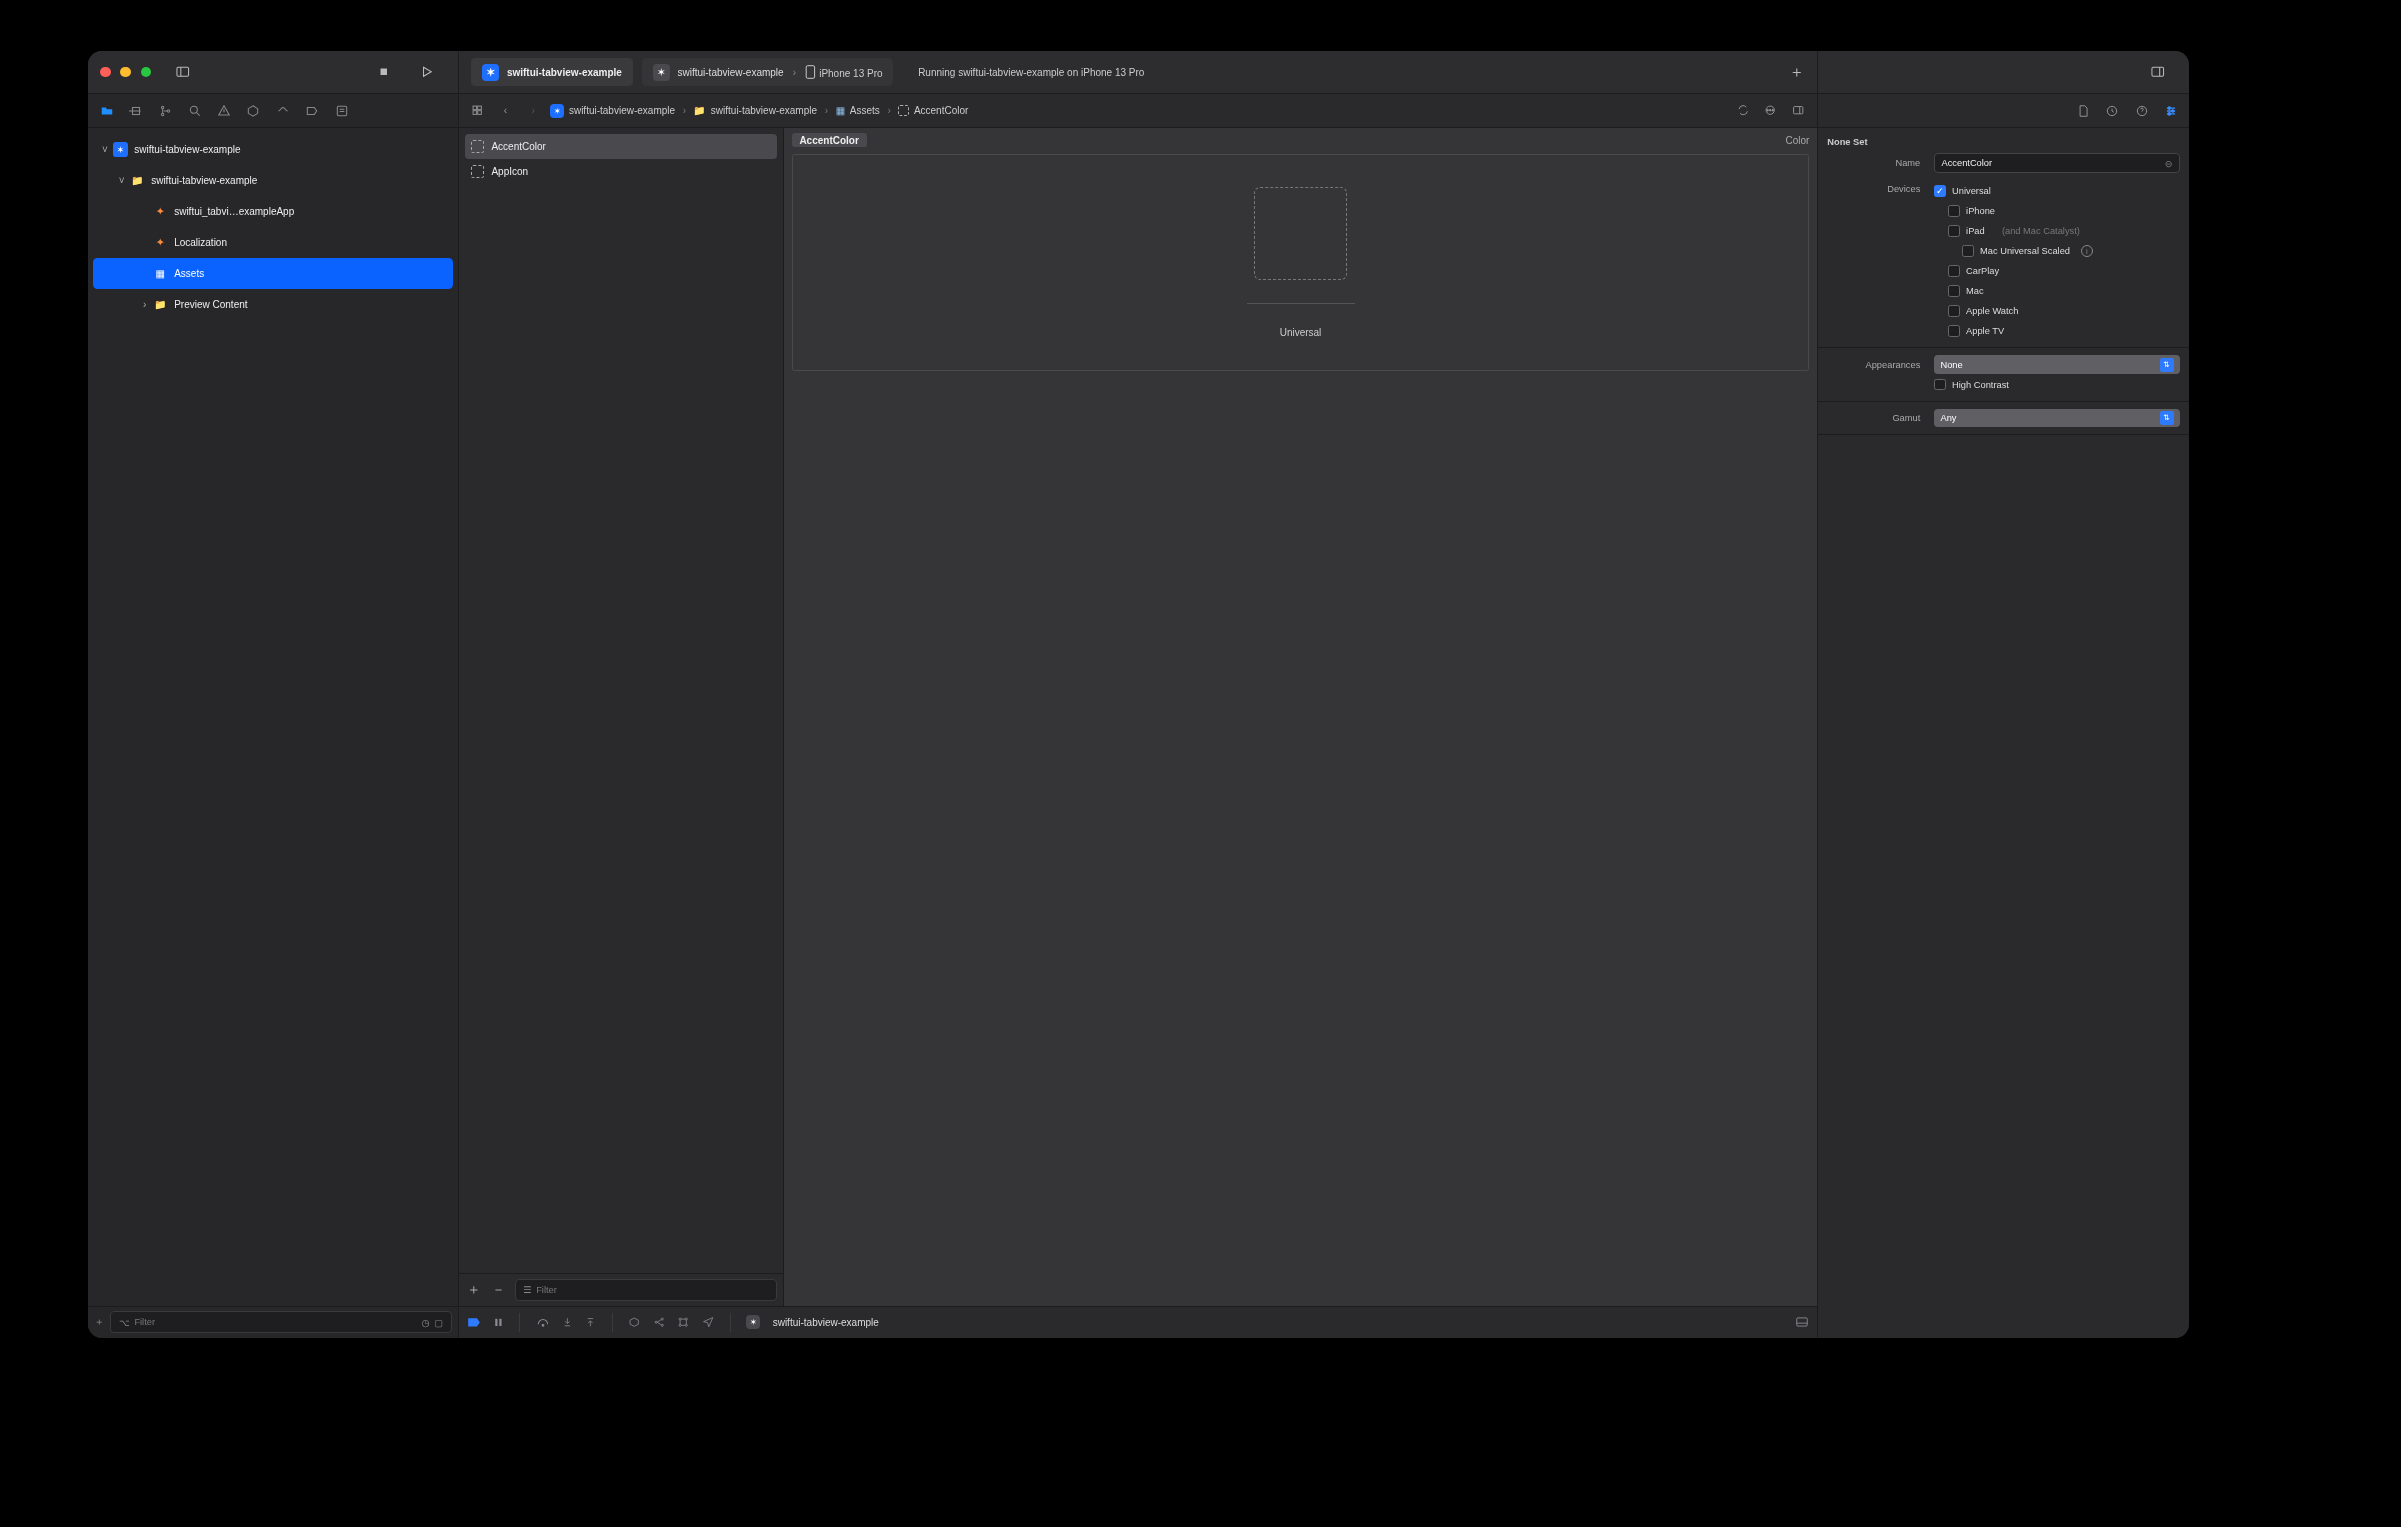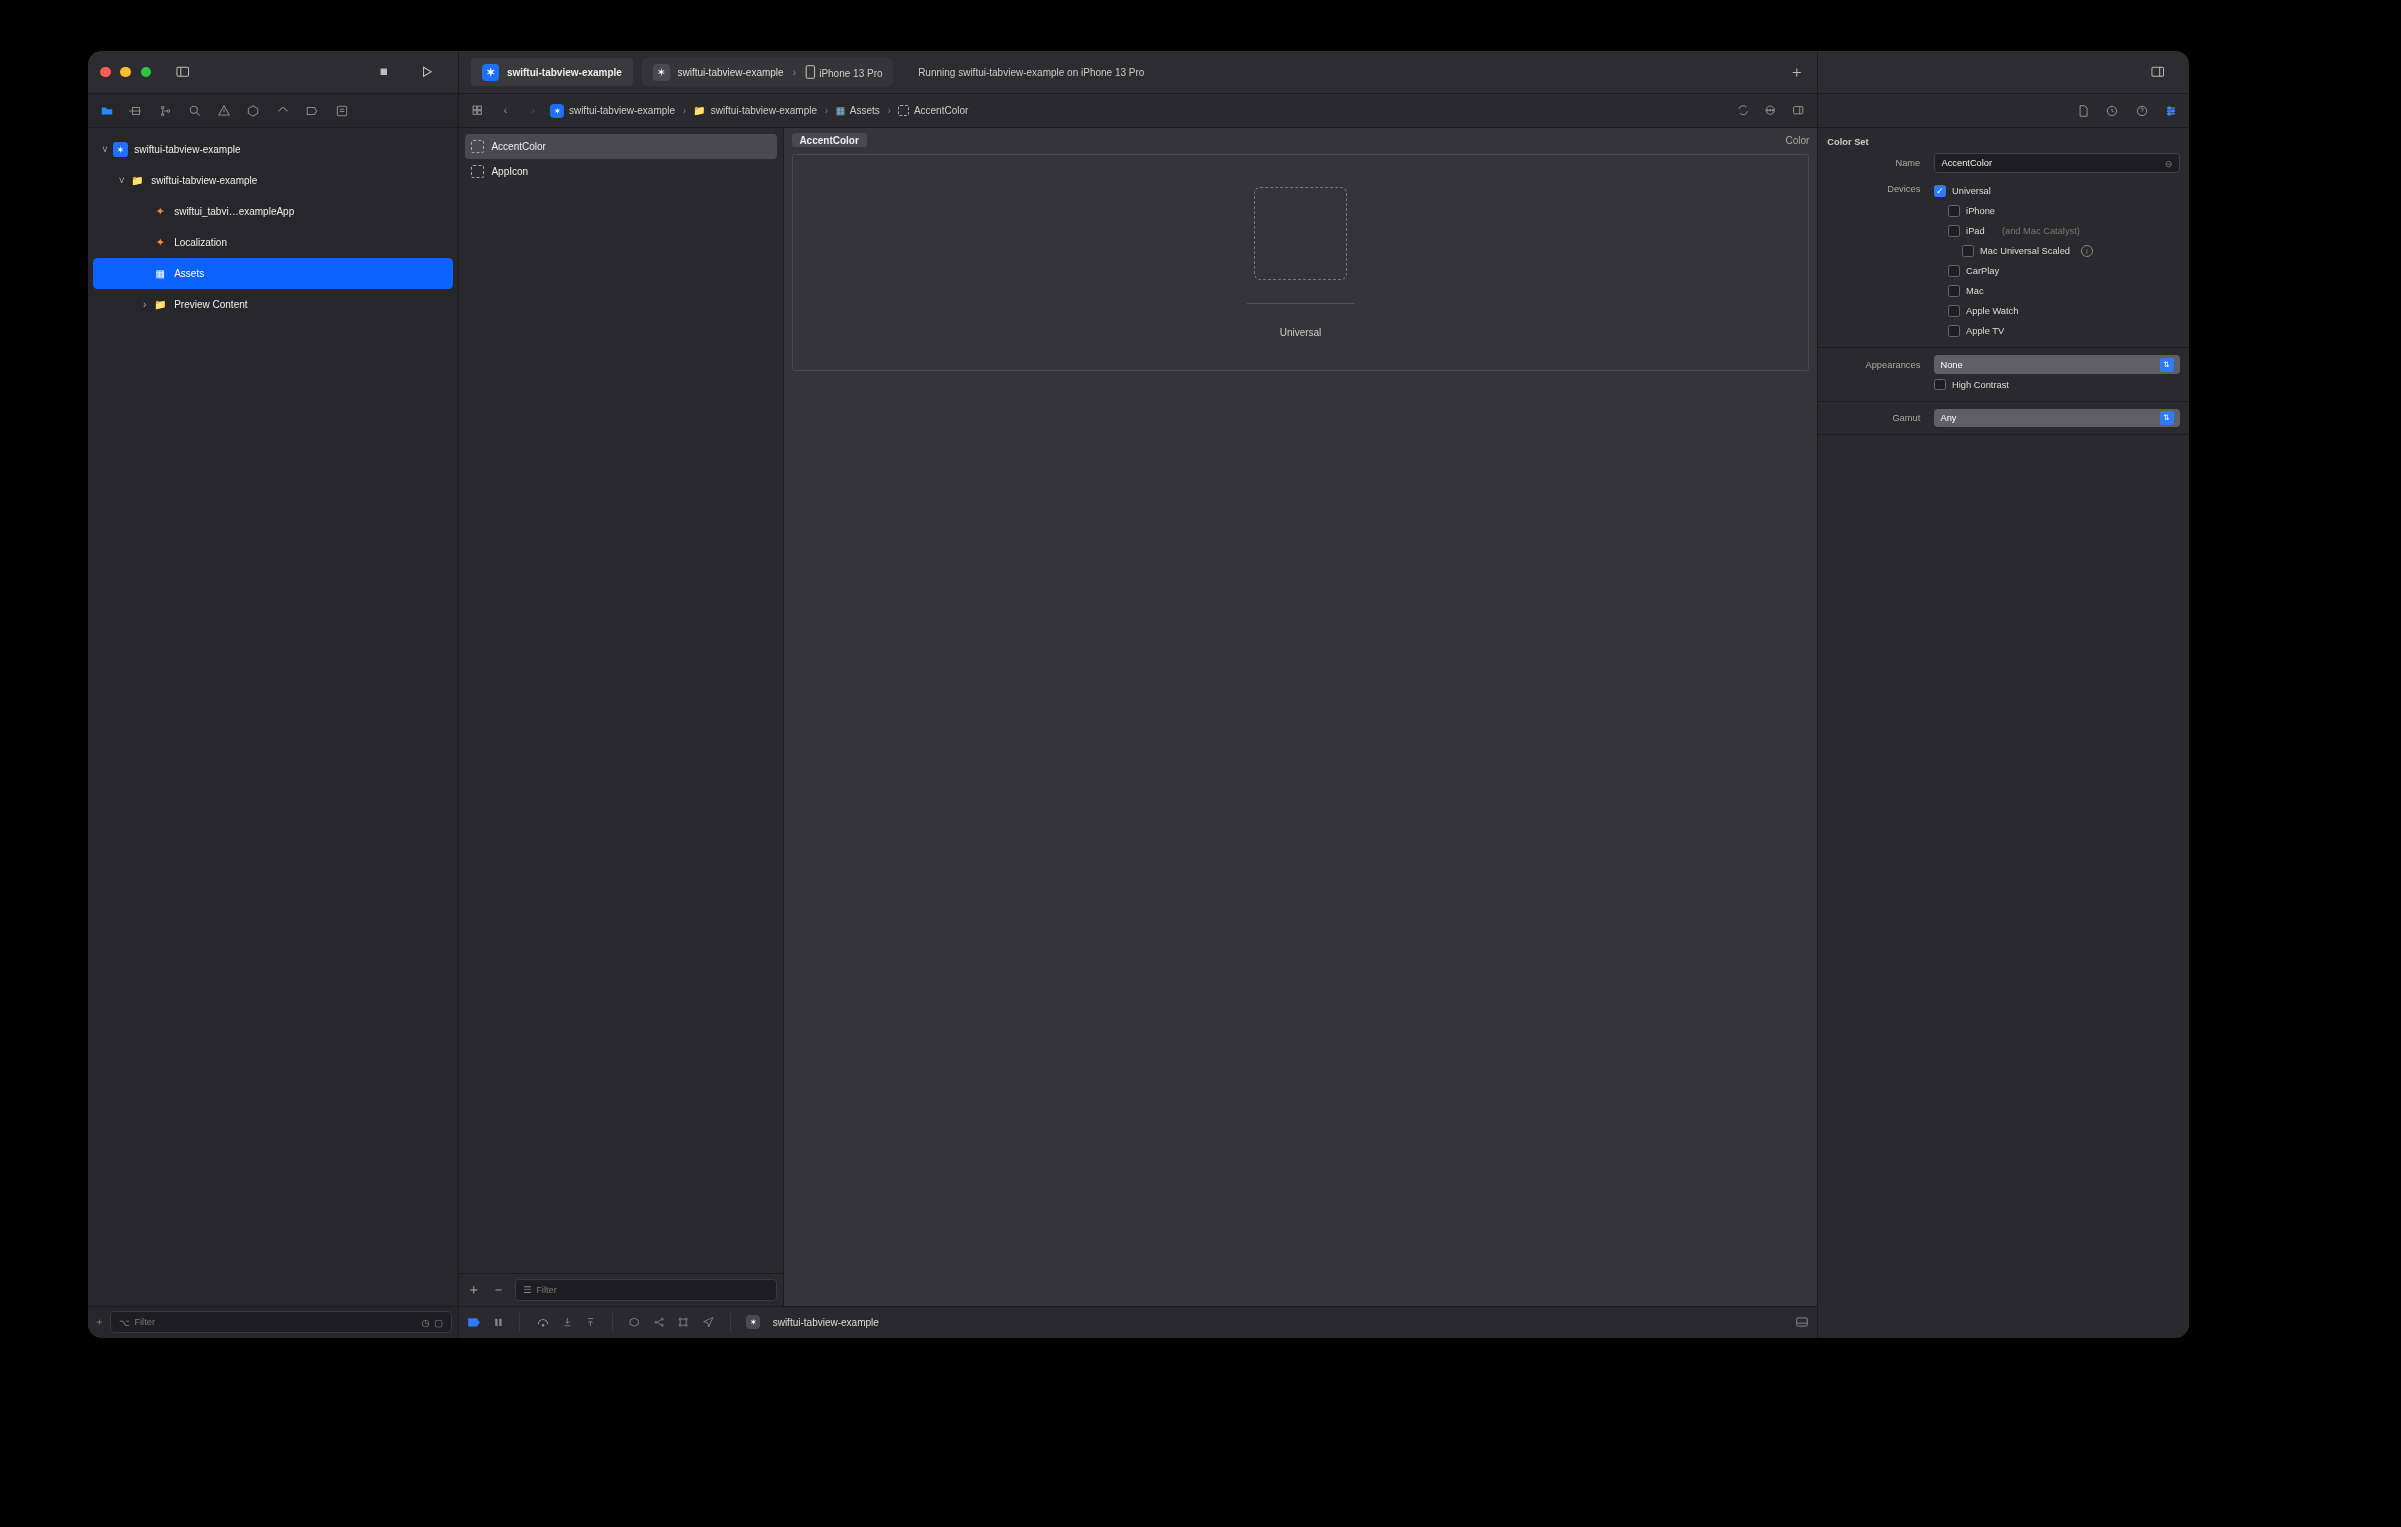--- a/index.html
+++ b/index.html
@@ -494,21 +494,21 @@
             <svg width="14" height="14" viewBox="0 0 24 24" fill="none" stroke="currentColor" stroke-width="1.6">
               <rect x="3" y="5" width="18" height="14" rx="2"></rect>
               <line x1="3" y1="14" x2="21" y2="14"></line>
             </svg>
           </span>
       </div>
     </div>
 
     <div class="inspector">
       <div class="insp-section">
-        <div class="insp-title">Color Set</div>
+        <div class="insp-title">None Set</div>
         <div class="insp-row">
           <span class="lab">Name</span>
           <div class="insp-input">
             <span>AccentColor</span>
             <span style="color:#777">⊖</span>
           </div>
         </div>
         <div class="insp-row" style="align-items:flex-start;margin-top:7.7px">
           <span class="lab" style="padding-top:3.1px">Devices</span>
           <div class="val">

